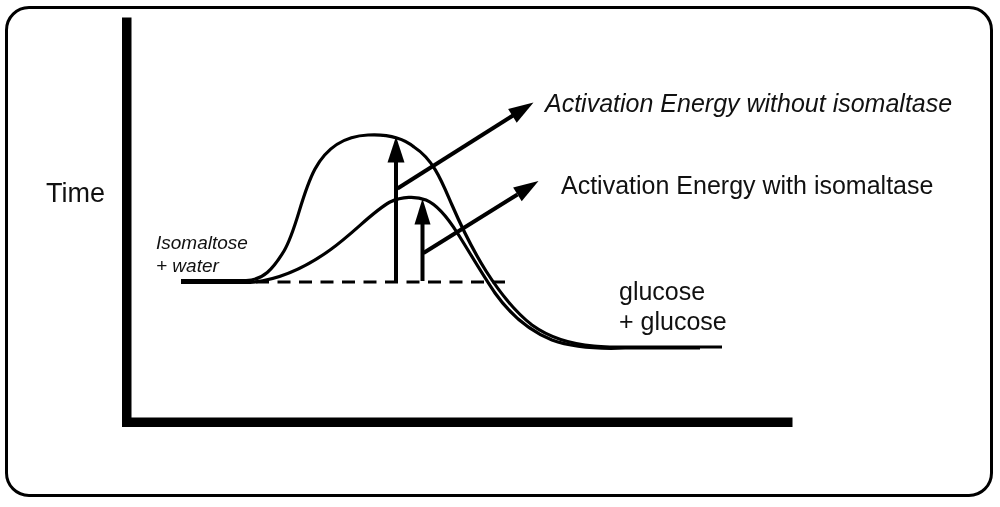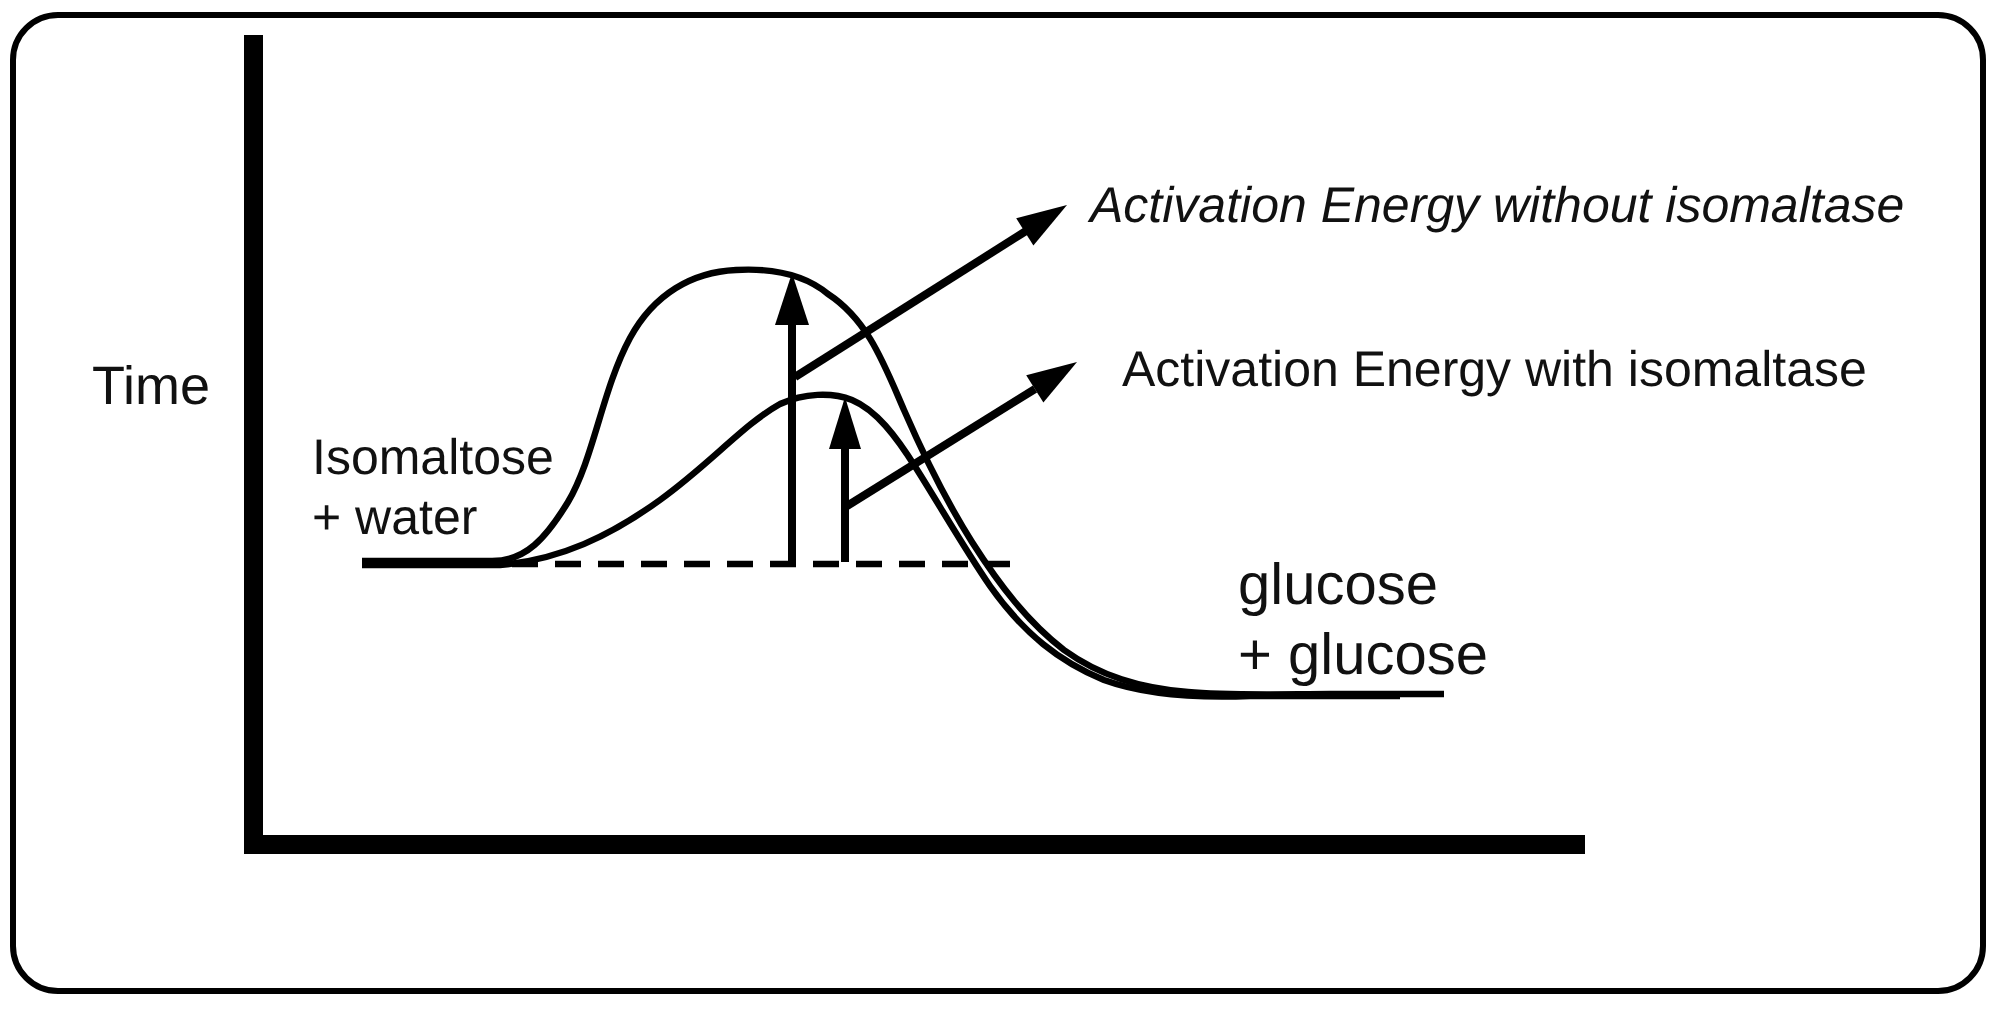--- a/index.html
+++ b/index.html
@@ -36,22 +36,22 @@
   }
   .lbl {
     position: absolute;
     color: #111111;
     white-space: pre-line;
     line-height: 1.2;
     letter-spacing: 0px;
   }
   .lbl-time     { left: 22px;  top: 177px; font-size: 27px; margin-left: 24px; }
   .lbl-energy   { left: 407px; top: 443px; font-size: 29px; }
-  .lbl-react    { left: 156px; top: 214px; font-size: 25px; }
-  .lbl-prod     { left: 619px; top: 276px; font-size: 29px; }
+  .lbl-react    { left: 156px; top: 232px; font-size: 19px; font-style: italic; }
+  .lbl-prod     { left: 619px; top: 276px; font-size: 25px; }
   .lbl-ea-no    { left: 545px; top: 88px;  font-size: 25px; white-space: nowrap; font-style: italic; }
   .lbl-ea-yes   { left: 548px; top: 170px; font-size: 25px; white-space: nowrap; margin-left: 13px; }
 </style>
 </head>
 <body>
 
 <div class="stage">
 
   <div class="frame"></div>
 

